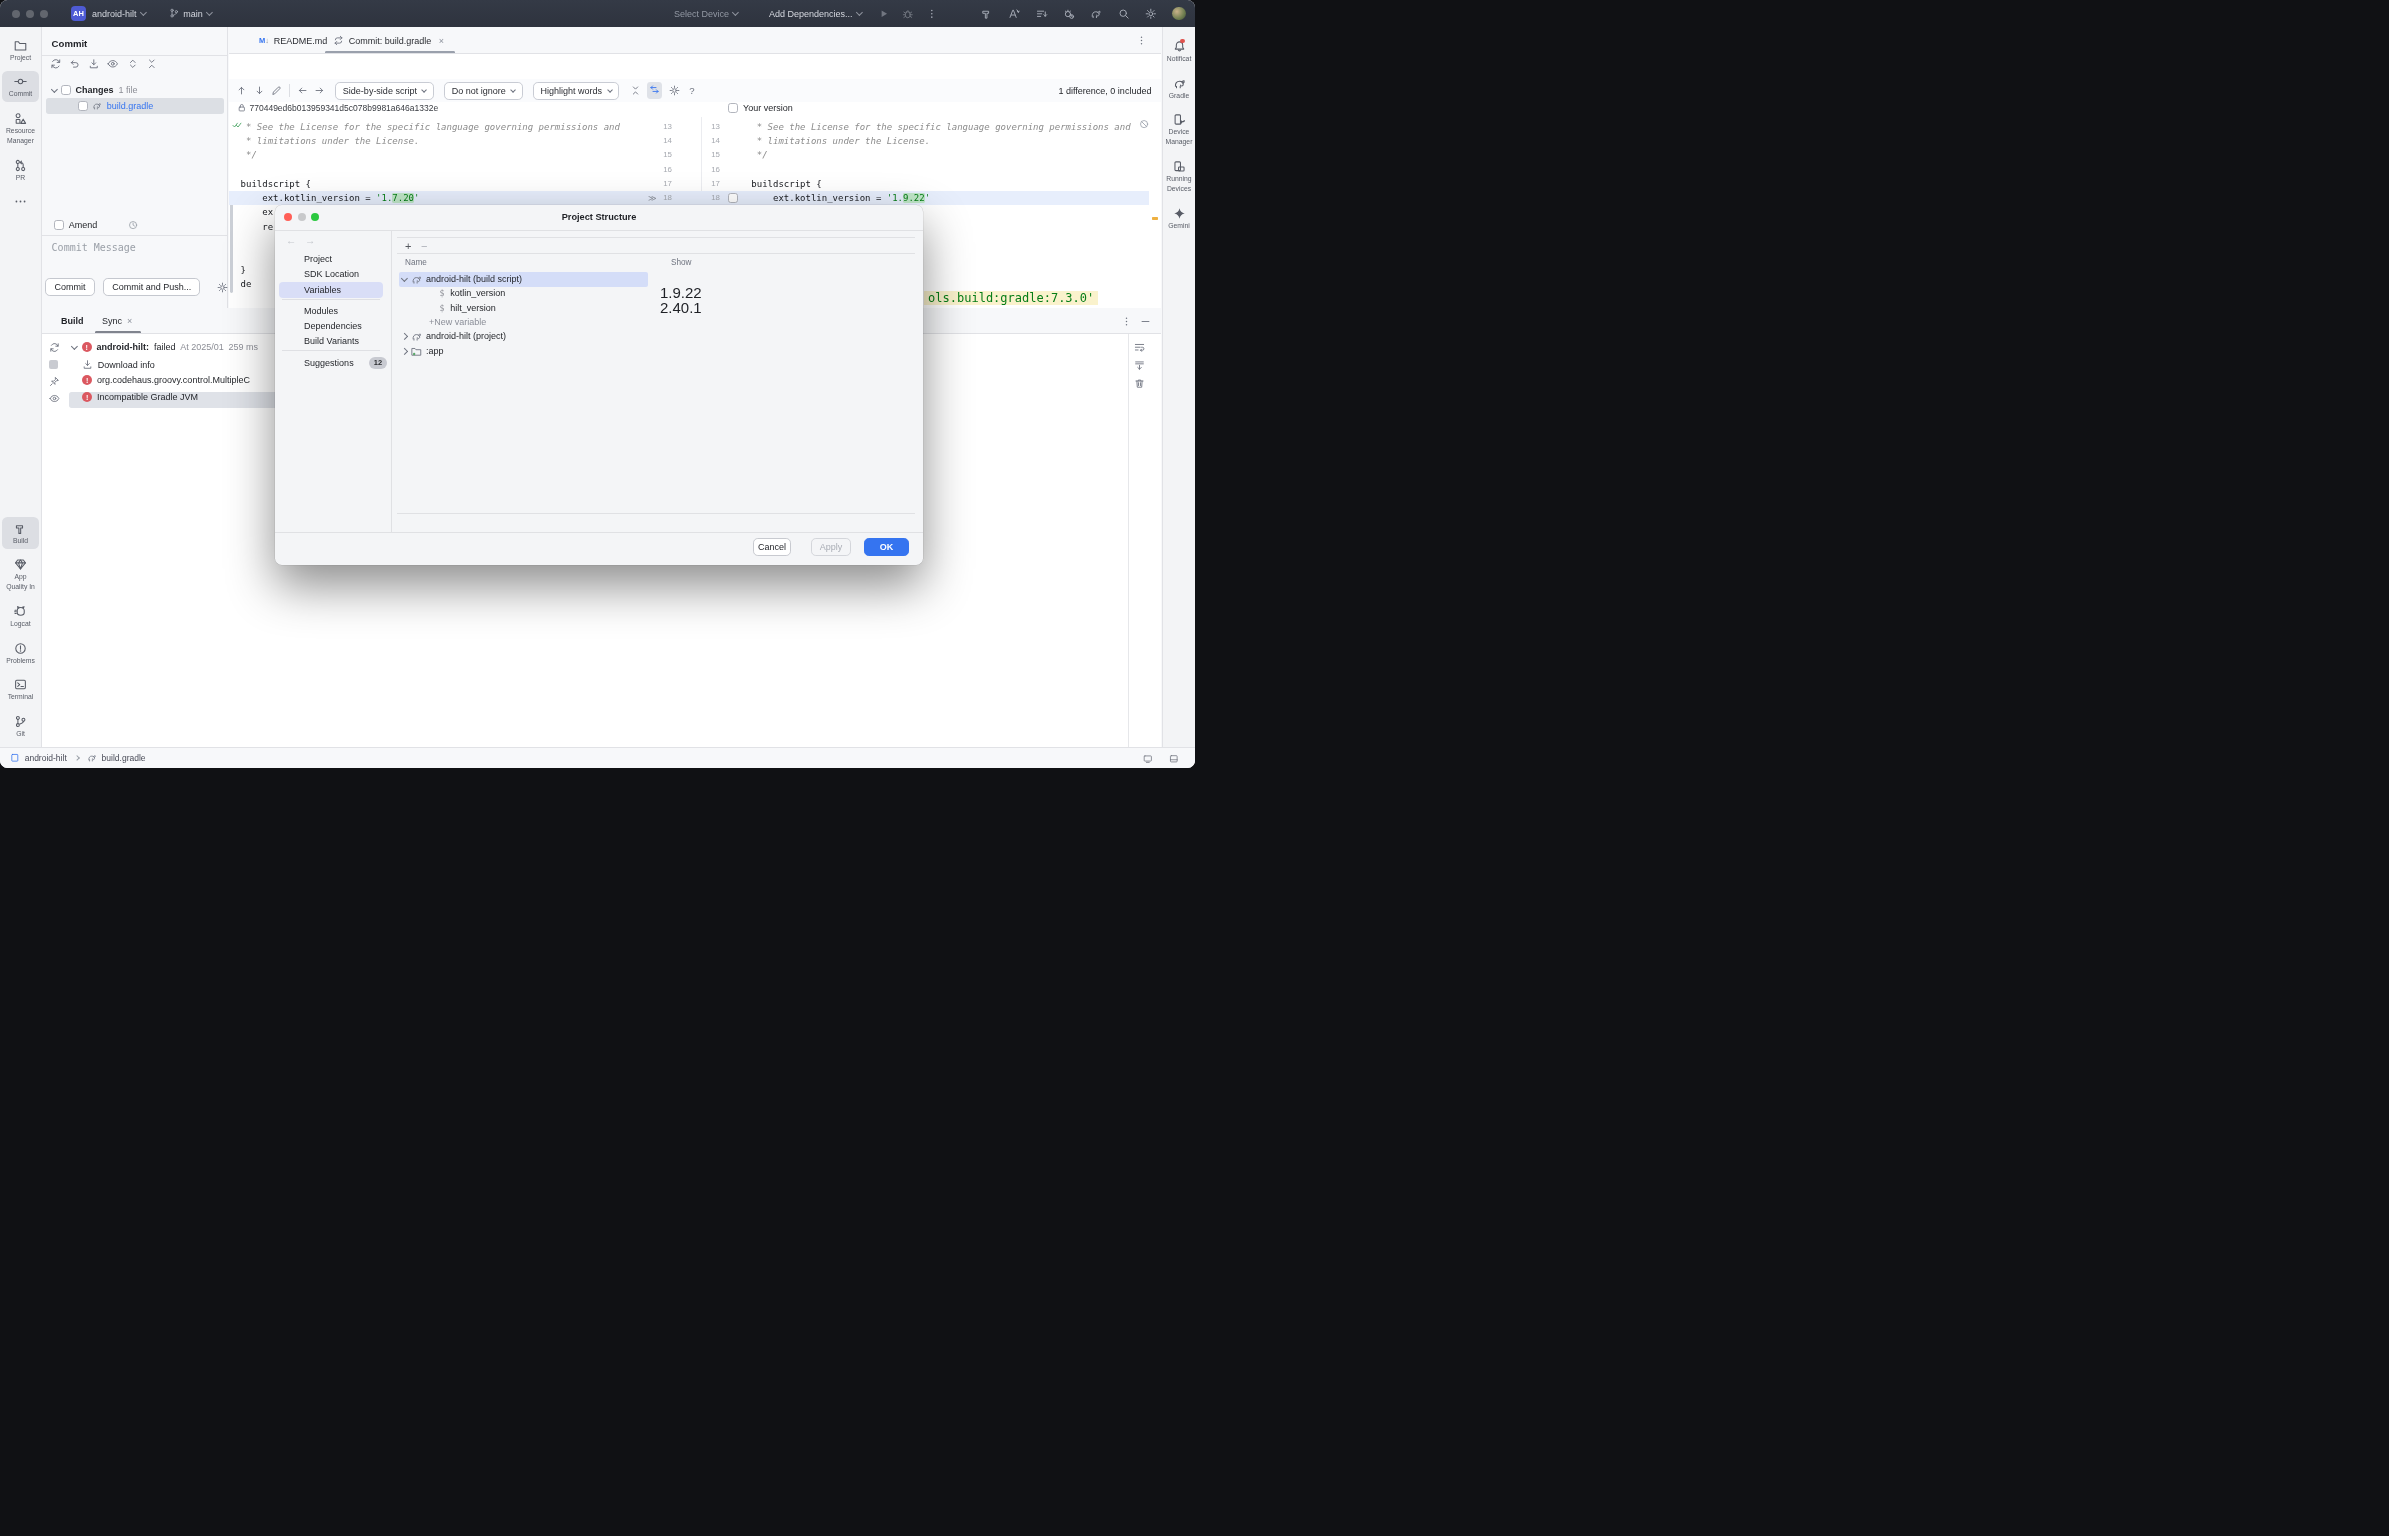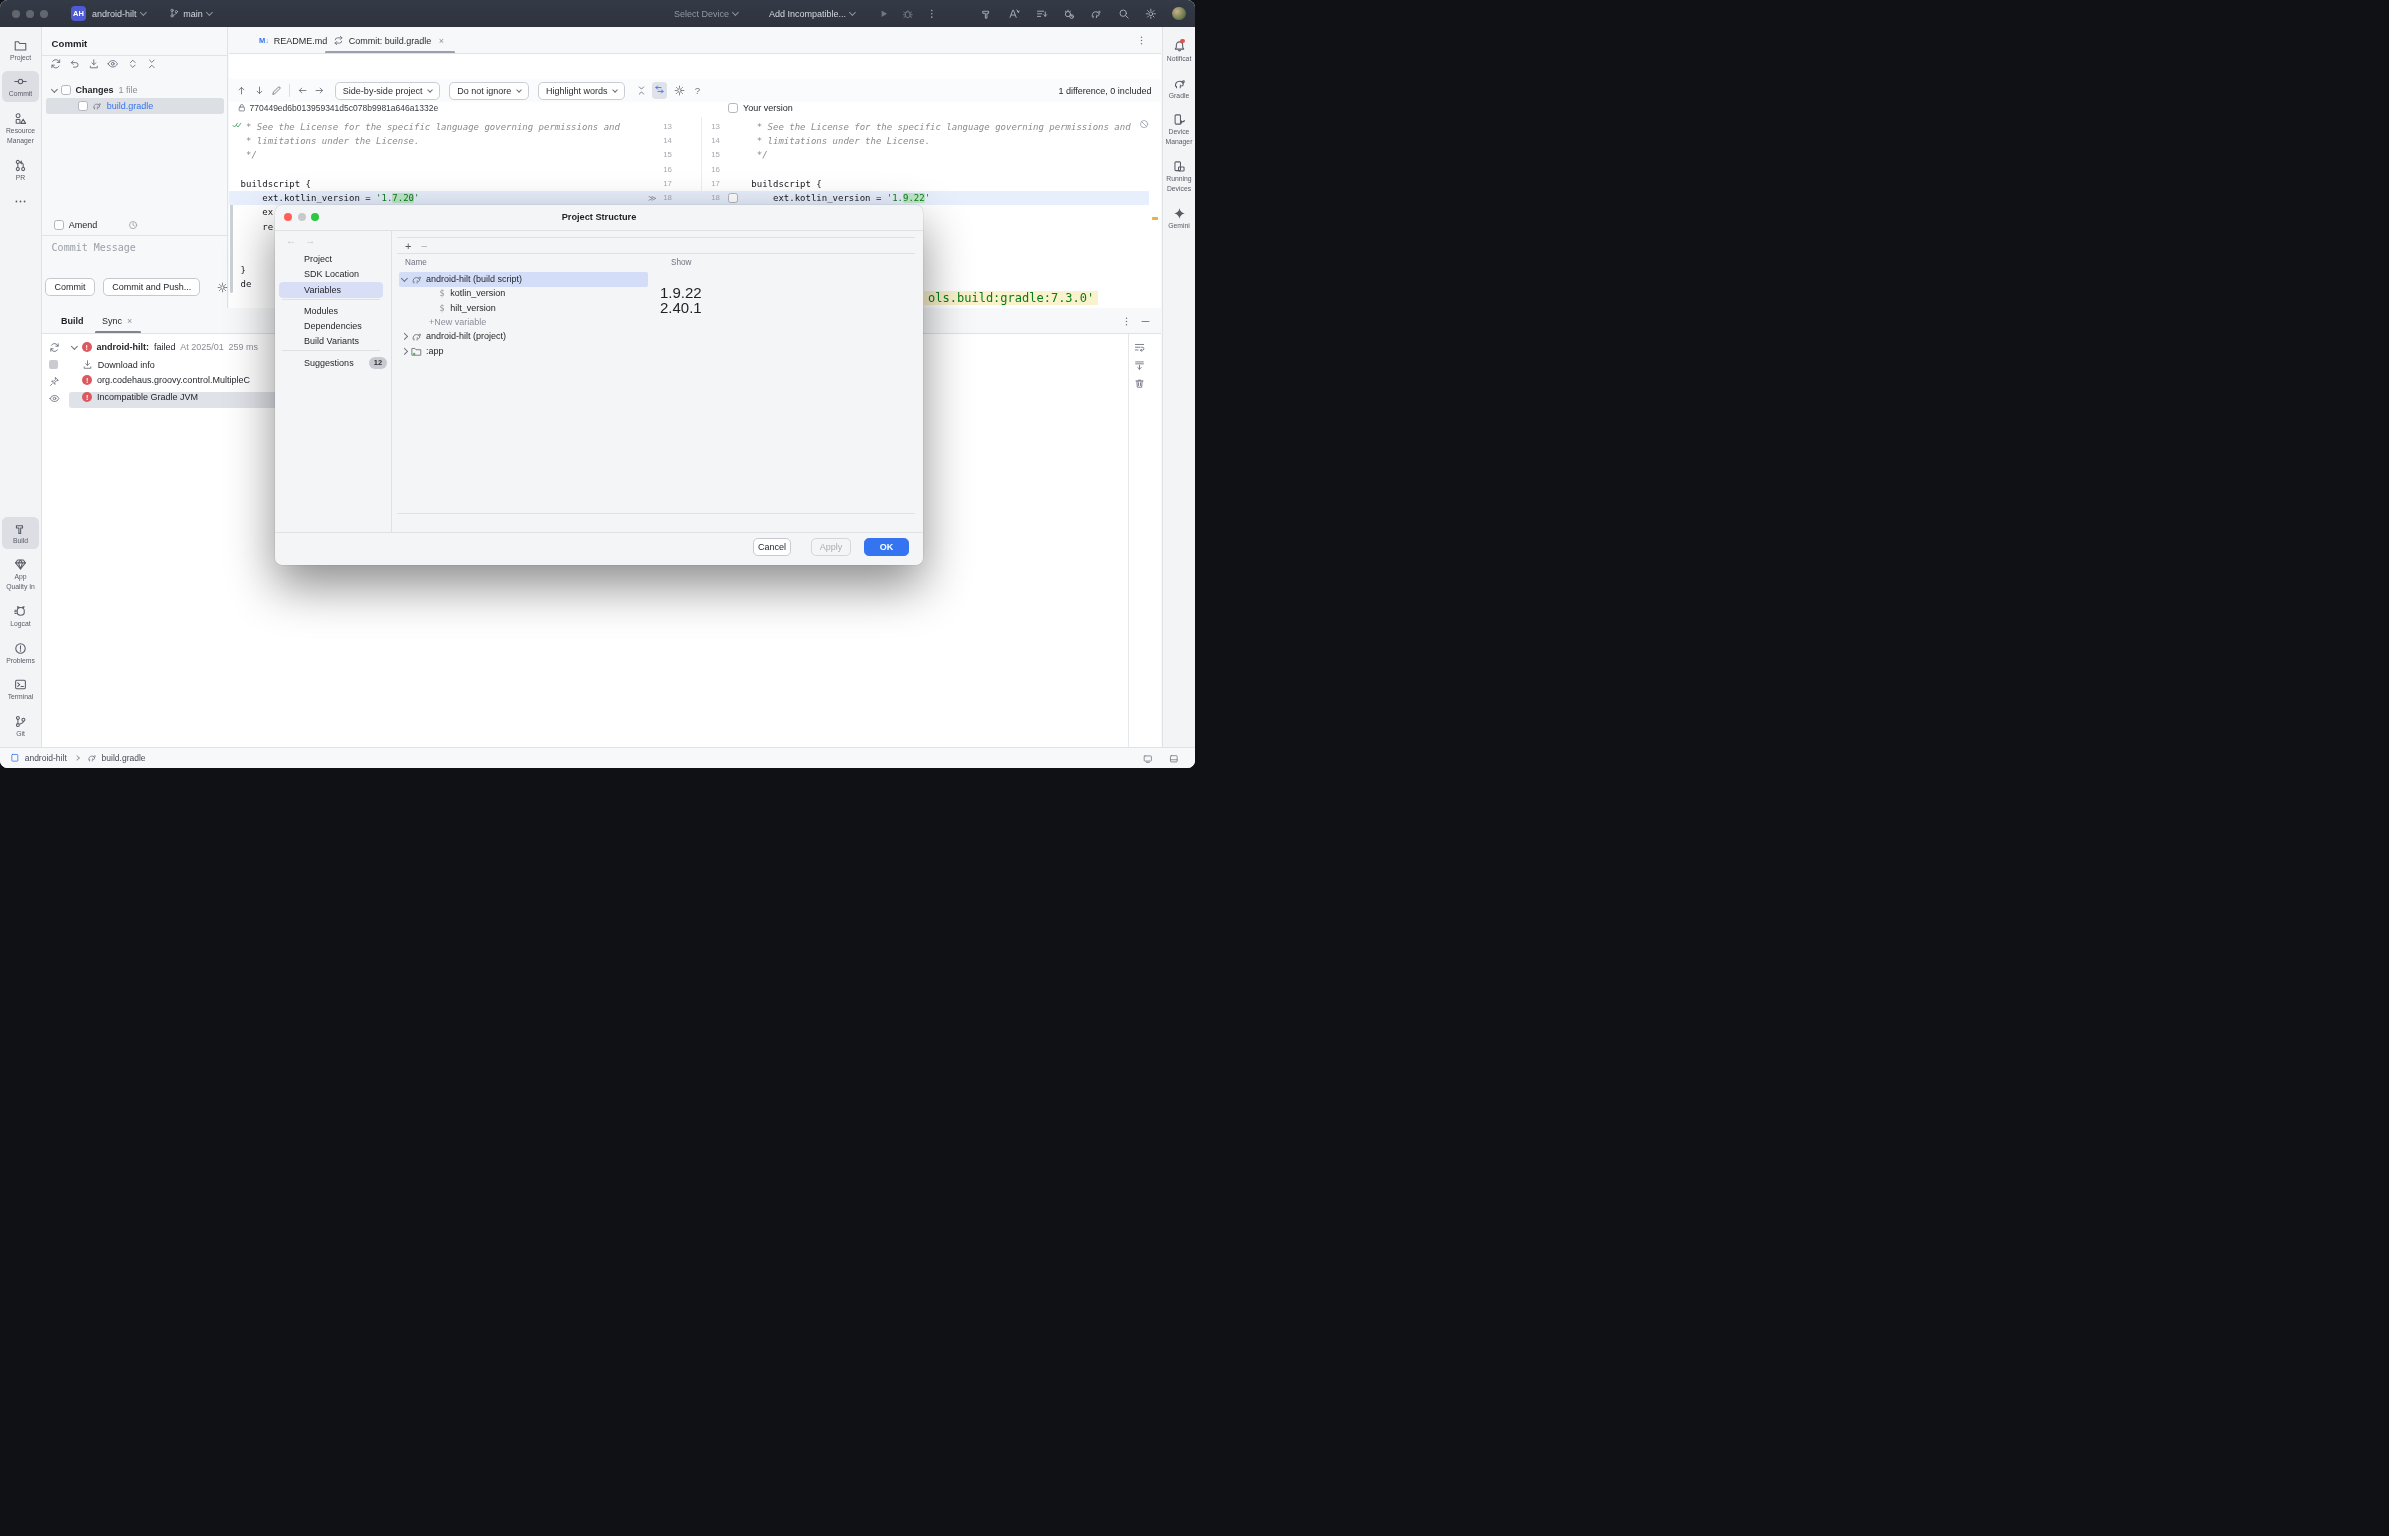--- a/index.html
+++ b/index.html
@@ -157,21 +157,21 @@
             </svg>
           </span>
       <span>main</span>
       <span class="chev"></span>
     </div>
     <div class="tgroup dim" style="left:674px">
       <span>Select Device</span>
       <span class="chev"></span>
     </div>
     <div class="tgroup" style="left:769px">
-      <span>Add Incompatible...</span>
+      <span>Add Dependencies...</span>
       <span class="chev"></span>
     </div>
     <span class="ti tbicon" style="left:878px;color:#717680">
           <svg viewBox="0 0 16 16" fill="none" stroke="currentColor" stroke-width="1.3" stroke-linecap="round" stroke-linejoin="round">
             <path d="M5 3.5v9l7.5-4.5z" fill="currentColor" stroke="none"></path>
           </svg>
         </span>
     <span class="ti tbicon" style="left:902px;color:#717680">
           <svg viewBox="0 0 16 16" fill="none" stroke="currentColor" stroke-width="1.3" stroke-linecap="round" stroke-linejoin="round">
             <ellipse cx="8" cy="9.3" rx="3.4" ry="4.2"></ellipse>
@@ -522,21 +522,21 @@
             <svg viewBox="0 0 16 16" fill="none" stroke="currentColor" stroke-width="1.3" stroke-linecap="round" stroke-linejoin="round">
               <path d="M13 8H3.5M7 4.5 3.5 8 7 11.5"></path>
             </svg>
           </span>
       <span class="ic">
             <svg viewBox="0 0 16 16" fill="none" stroke="currentColor" stroke-width="1.3" stroke-linecap="round" stroke-linejoin="round">
               <path d="M3 8h9.5M9 4.5 12.5 8 9 11.5"></path>
             </svg>
           </span>
       <div class="dd">
-        <span>Side-by-side project</span>
+        <span>Side-by-side script</span>
             <span class="chev"></span>
       </div>
       <div class="dd">
         <span>Do not ignore</span>
             <span class="chev"></span>
       </div>
       <div class="dd">
         <span>Highlight words</span>
             <span class="chev"></span>
       </div>

